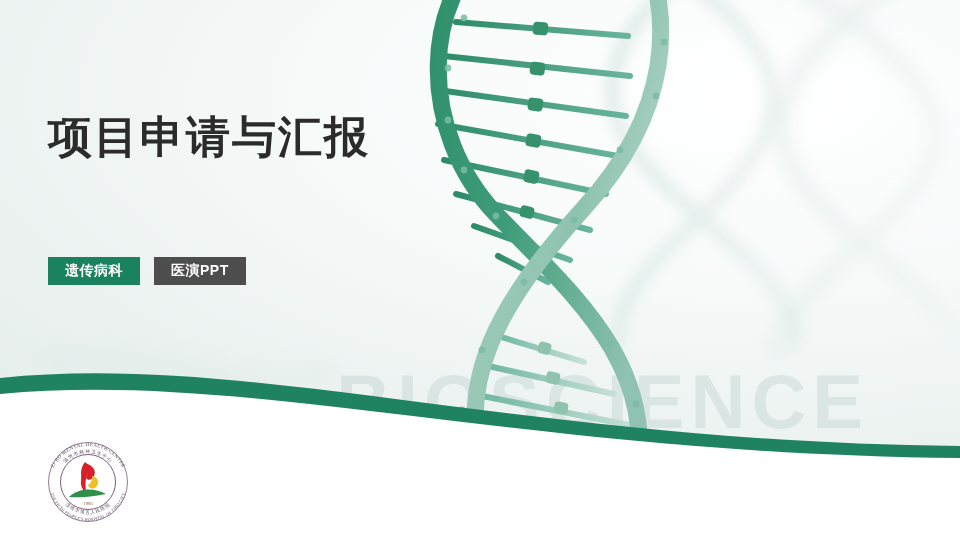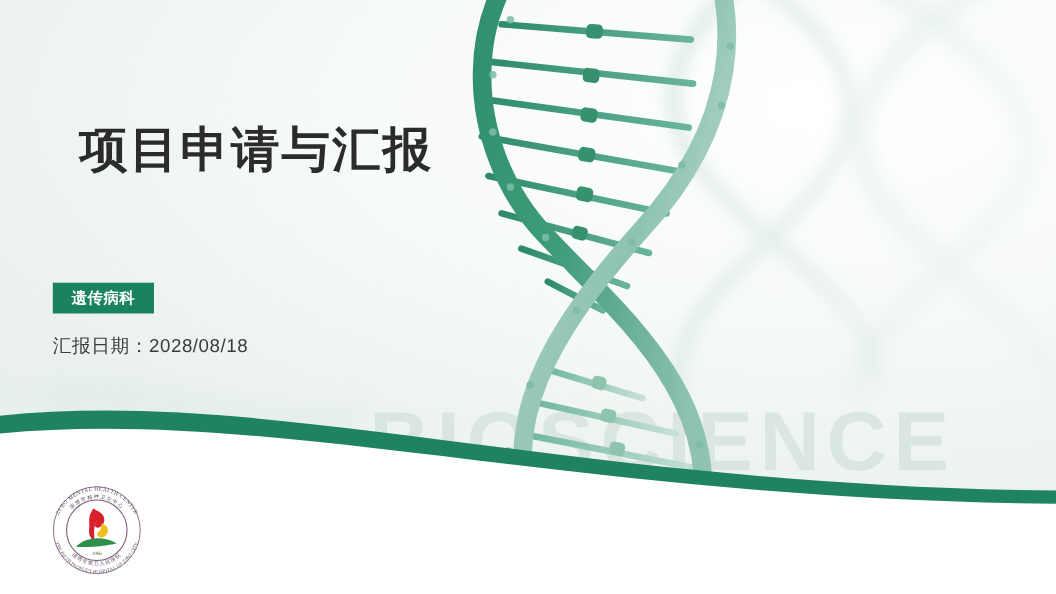--- a/index.html
+++ b/index.html
@@ -36,21 +36,21 @@
   .bottom-white{position:absolute;left:0;top:372px;width:960px;height:168px;}
 
   
   .title-wrap{position:absolute;left:48px;top:110px;}
   .title-line1{
     font-size:44px;font-weight:bold;letter-spacing:2px;line-height:1.12;
     color:#1c8763;white-space:nowrap;
   }
   .title-line2{
     font-size:44px;font-weight:bold;letter-spacing:2px;line-height:1.12;
-    color:#2b2b2b;white-space:nowrap;margin-top:2px;margin-left:24px;
+    color:#2b2b2b;white-space:nowrap;margin-top:2px;
   }
 
   .badges{position:absolute;left:48px;top:257px;display:flex;gap:14px;}
   .badge{
     height:28px;display:flex;align-items:center;justify-content:center;
     font-size:14px;font-weight:bold;color:#ffffff;letter-spacing:.5px;
     padding:0 17px;white-space:nowrap;
   }
   .badge-primary{background:#1b8260;}
   .badge-secondary{background:#4d4d4d;}
@@ -238,23 +238,23 @@
     <path d="M0 16 C 260 -10, 520 78, 960 82 L960 168 L0 168 Z" fill="#ffffff"></path>
     <path d="M0 6 C 250 -20, 520 70, 960 74 L960 86 C 520 82, 250 -2, 0 22 Z" fill="#1f8260"></path>
   </svg>
 
   <div class="title-wrap">
     <div class="title-line2">项目申请与汇报</div>
   </div>
 
   <div class="badges">
     <div class="badge badge-primary">遗传病科</div>
+    <div class="badge badge-secondary">医演PPT</div>
   </div>
 
-  <div class="date-line">汇报日期：2028/08/18</div>
 
   <svg class="logo" viewBox="0 0 100 100">
     <defs>
       <path id="arcTop" d="M 12,52 A 38,38 0 0 1 88,52"></path>
       <path id="arcTopIn" d="M 19,52 A 31,31 0 0 1 81,52"></path>
       <path id="arcBot" d="M 11,50 A 39,39 0 0 0 89,50"></path>
       <path id="arcBotIn" d="M 18,50 A 32,32 0 0 0 82,50"></path>
     </defs>
     <circle cx="50" cy="50" r="39.5" fill="none" stroke="#7a5b78" stroke-width="0.8"></circle>
     <circle cx="50" cy="50" r="27.5" fill="#ffffff" stroke="#7a5b78" stroke-width="1"></circle>

